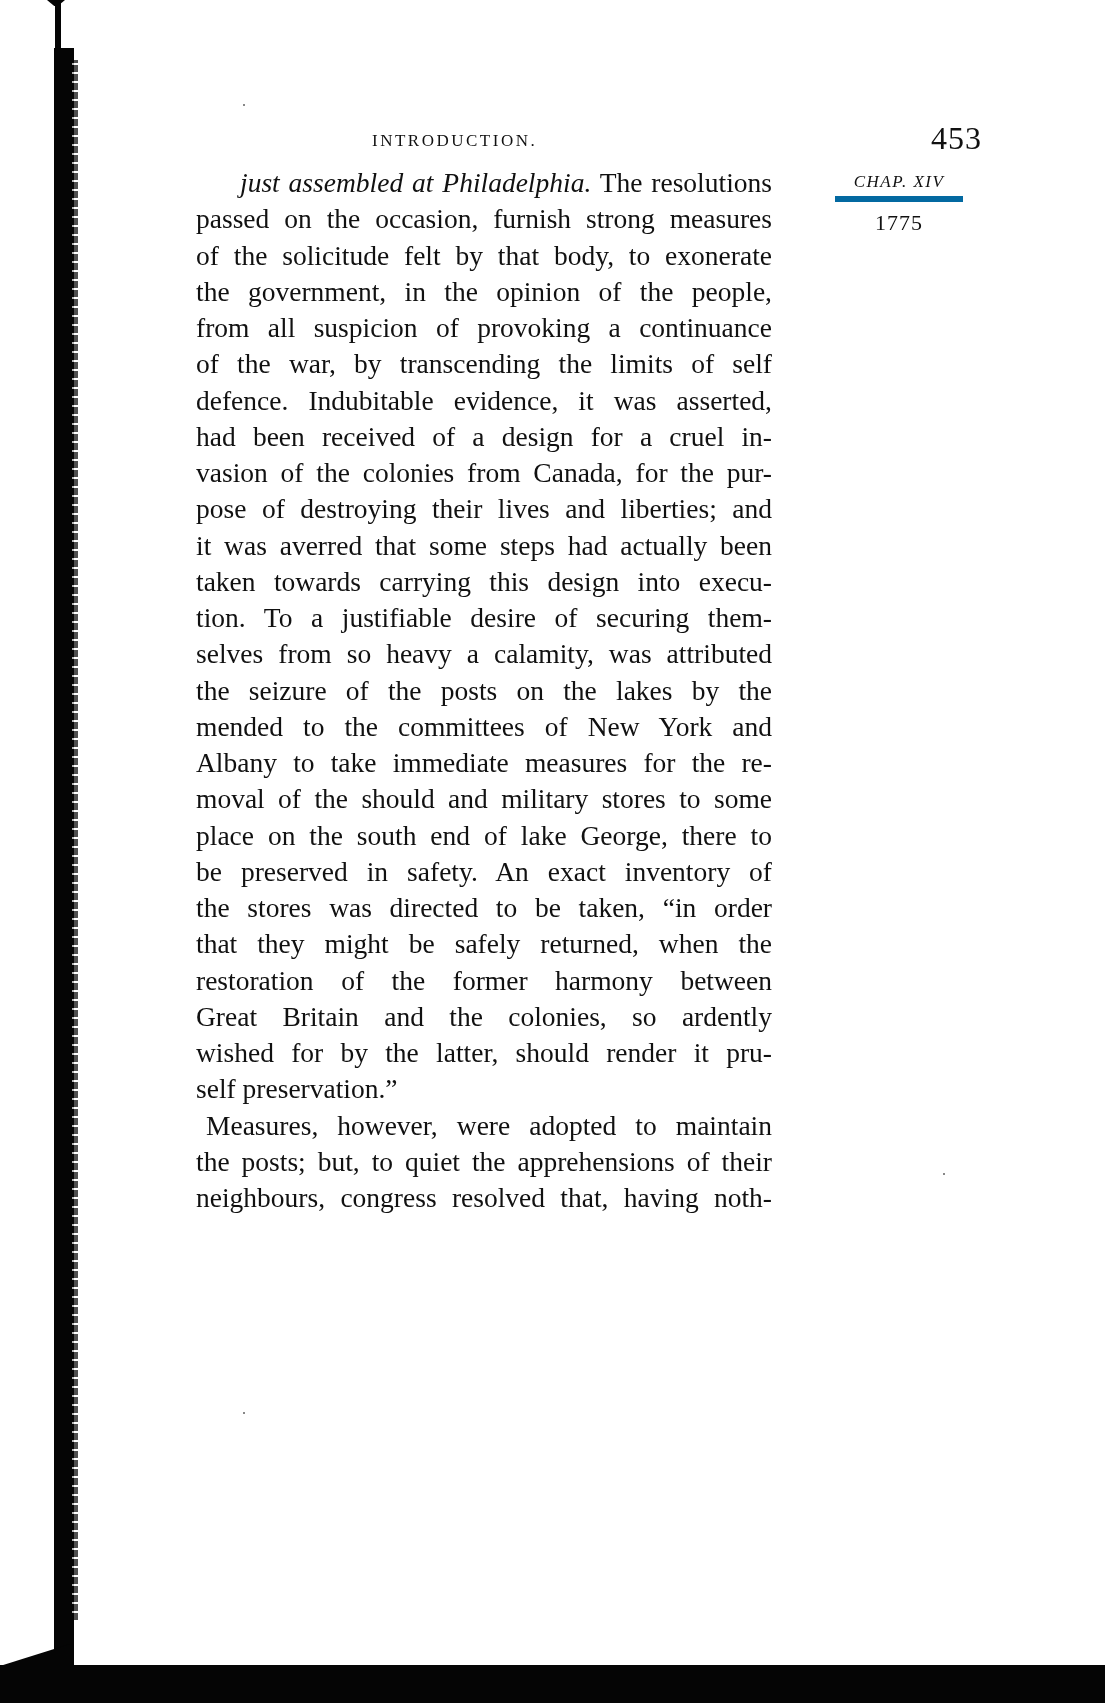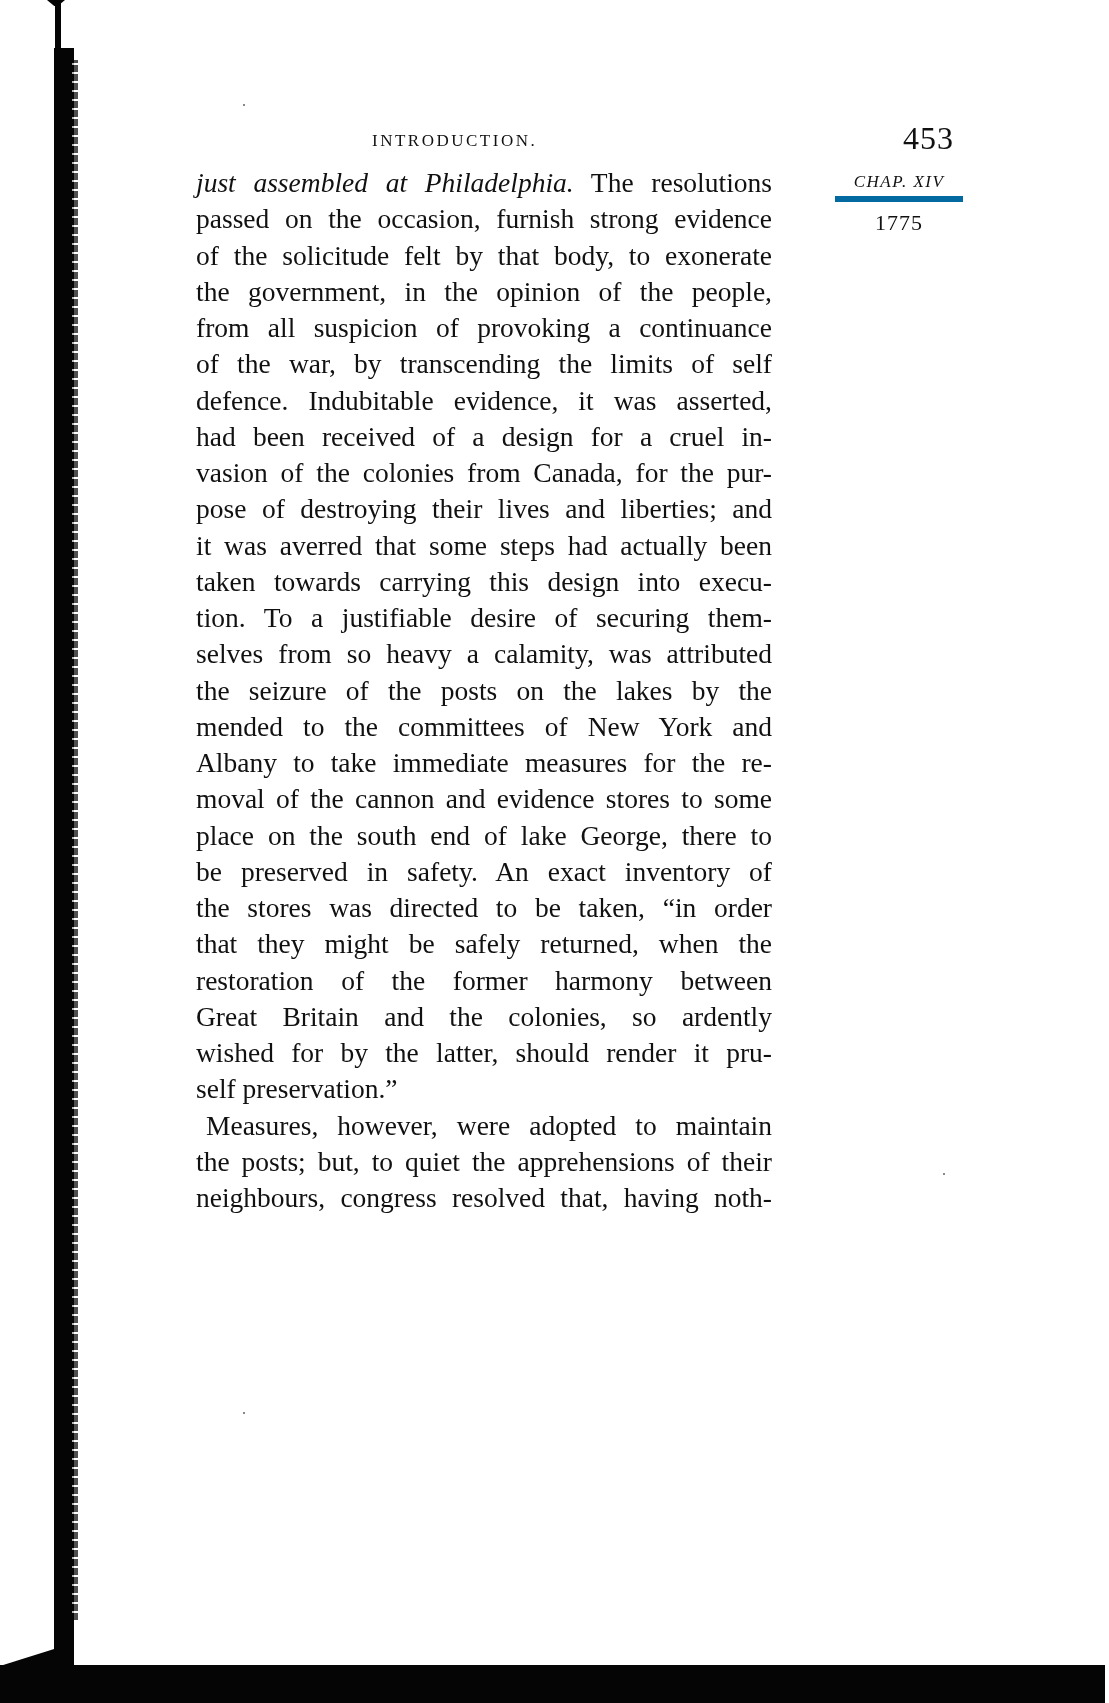--- a/index.html
+++ b/index.html
@@ -27,42 +27,42 @@
   }
   .bottom-sweep {
     position: absolute; left: 0px; top: 1644px; width: 70px; height: 22px; background: #050505;
     clip-path: polygon(0 100%, 100% 0, 100% 100%);
   }
   .running-head {
     position: absolute; left: 372px; top: 131px; font-size: 19px; letter-spacing: 2.5px;
     font-variant: small-caps; text-transform: uppercase; font-size: 17px;
   }
   .page-number {
-    position: absolute; left: 903px; top: 120px; font-size: 32px; letter-spacing: 1px;
+    position: absolute; left: 931px; top: 120px; font-size: 32px; letter-spacing: 1px;
   }
   .margin-note {
     position: absolute; left: 835px; top: 172px; width: 128px; text-align: center;
   }
   .margin-chap {
     font-style: italic; font-size: 17px; letter-spacing: 1.5px; text-transform: uppercase; font-variant: small-caps;
     padding-bottom: 4px; border-bottom: 6px solid #0369a1; display: block;
   }
   .margin-year {
     font-size: 22px; display: block; margin-top: 8px; letter-spacing: 1px;
   }
   .body-text {
     position: absolute; left: 196px; top: 165px; width: 576px;
     font-size: 27.5px; line-height: 36.25px;
   }
   .line {
     display: block; white-space: nowrap; text-align: justify; text-align-last: justify; height: 36.25px;
   }
   .line.last { text-align-last: left; }
   .line.indent { padding-left: 10px; }
-  .em { font-style: italic; }
+  .em { font-style: italic; margin-left: 44px; }
   .faint-mark {
     position: absolute; width: 2px; height: 2px; background: #888;
   }
 </style>
 </head>
 <body>
 
 <div>
   <div class="binding-cap"></div>
   <div class="binding-top"></div>
@@ -75,37 +75,37 @@
 <div class="running-head">INTRODUCTION.</div>
 <div class="page-number">453</div>
 
 <div class="margin-note">
   <span class="margin-chap">CHAP. XIV</span>
   <span class="margin-year">1775</span>
 </div>
 
 <div class="body-text">
   <span class="line"><span class="em">just assembled at Philadelphia.</span><span>  The resolutions</span></span>
-  <span class="line">passed on the occasion, furnish strong evidence</span>
+  <span class="line">passed on the occasion, furnish strong measures</span>
   <span class="line">of the solicitude felt by that body, to exonerate</span>
   <span class="line">the government, in the opinion of the people,</span>
   <span class="line">from all suspicion of provoking a continuance</span>
   <span class="line">of the war, by transcending the limits of self</span>
   <span class="line">defence.  Indubitable evidence, it was asserted,</span>
   <span class="line">had been received of a design for a cruel in-</span>
   <span class="line">vasion of the colonies from Canada, for the pur-</span>
   <span class="line">pose of destroying their lives and liberties; and</span>
   <span class="line">it was averred that some steps had actually been</span>
   <span class="line">taken towards carrying this design into execu-</span>
   <span class="line">tion.  To a justifiable desire of securing them-</span>
   <span class="line">selves from so heavy a calamity, was attributed</span>
   <span class="line">the seizure of the posts on the lakes by the</span>
   <span class="line">mended to the committees of New York and</span>
   <span class="line">Albany to take immediate measures for the re-</span>
-  <span class="line">moval of the cannon and evidence stores to some</span>
+  <span class="line">moval of the should and military stores to some</span>
   <span class="line">place on the south end of lake George, there to</span>
   <span class="line">be preserved in safety.  An exact inventory of</span>
   <span class="line">the stores was directed to be taken, “in order</span>
   <span class="line">that they might be safely returned, when the</span>
   <span class="line">restoration of the former harmony between</span>
   <span class="line">Great Britain and the colonies, so ardently</span>
   <span class="line">wished for by the latter, should render it pru-</span>
   <span class="line last">self preservation.”</span>
   <span class="line indent">Measures, however, were adopted to maintain</span>
   <span class="line">the posts; but, to quiet the apprehensions of their</span>

